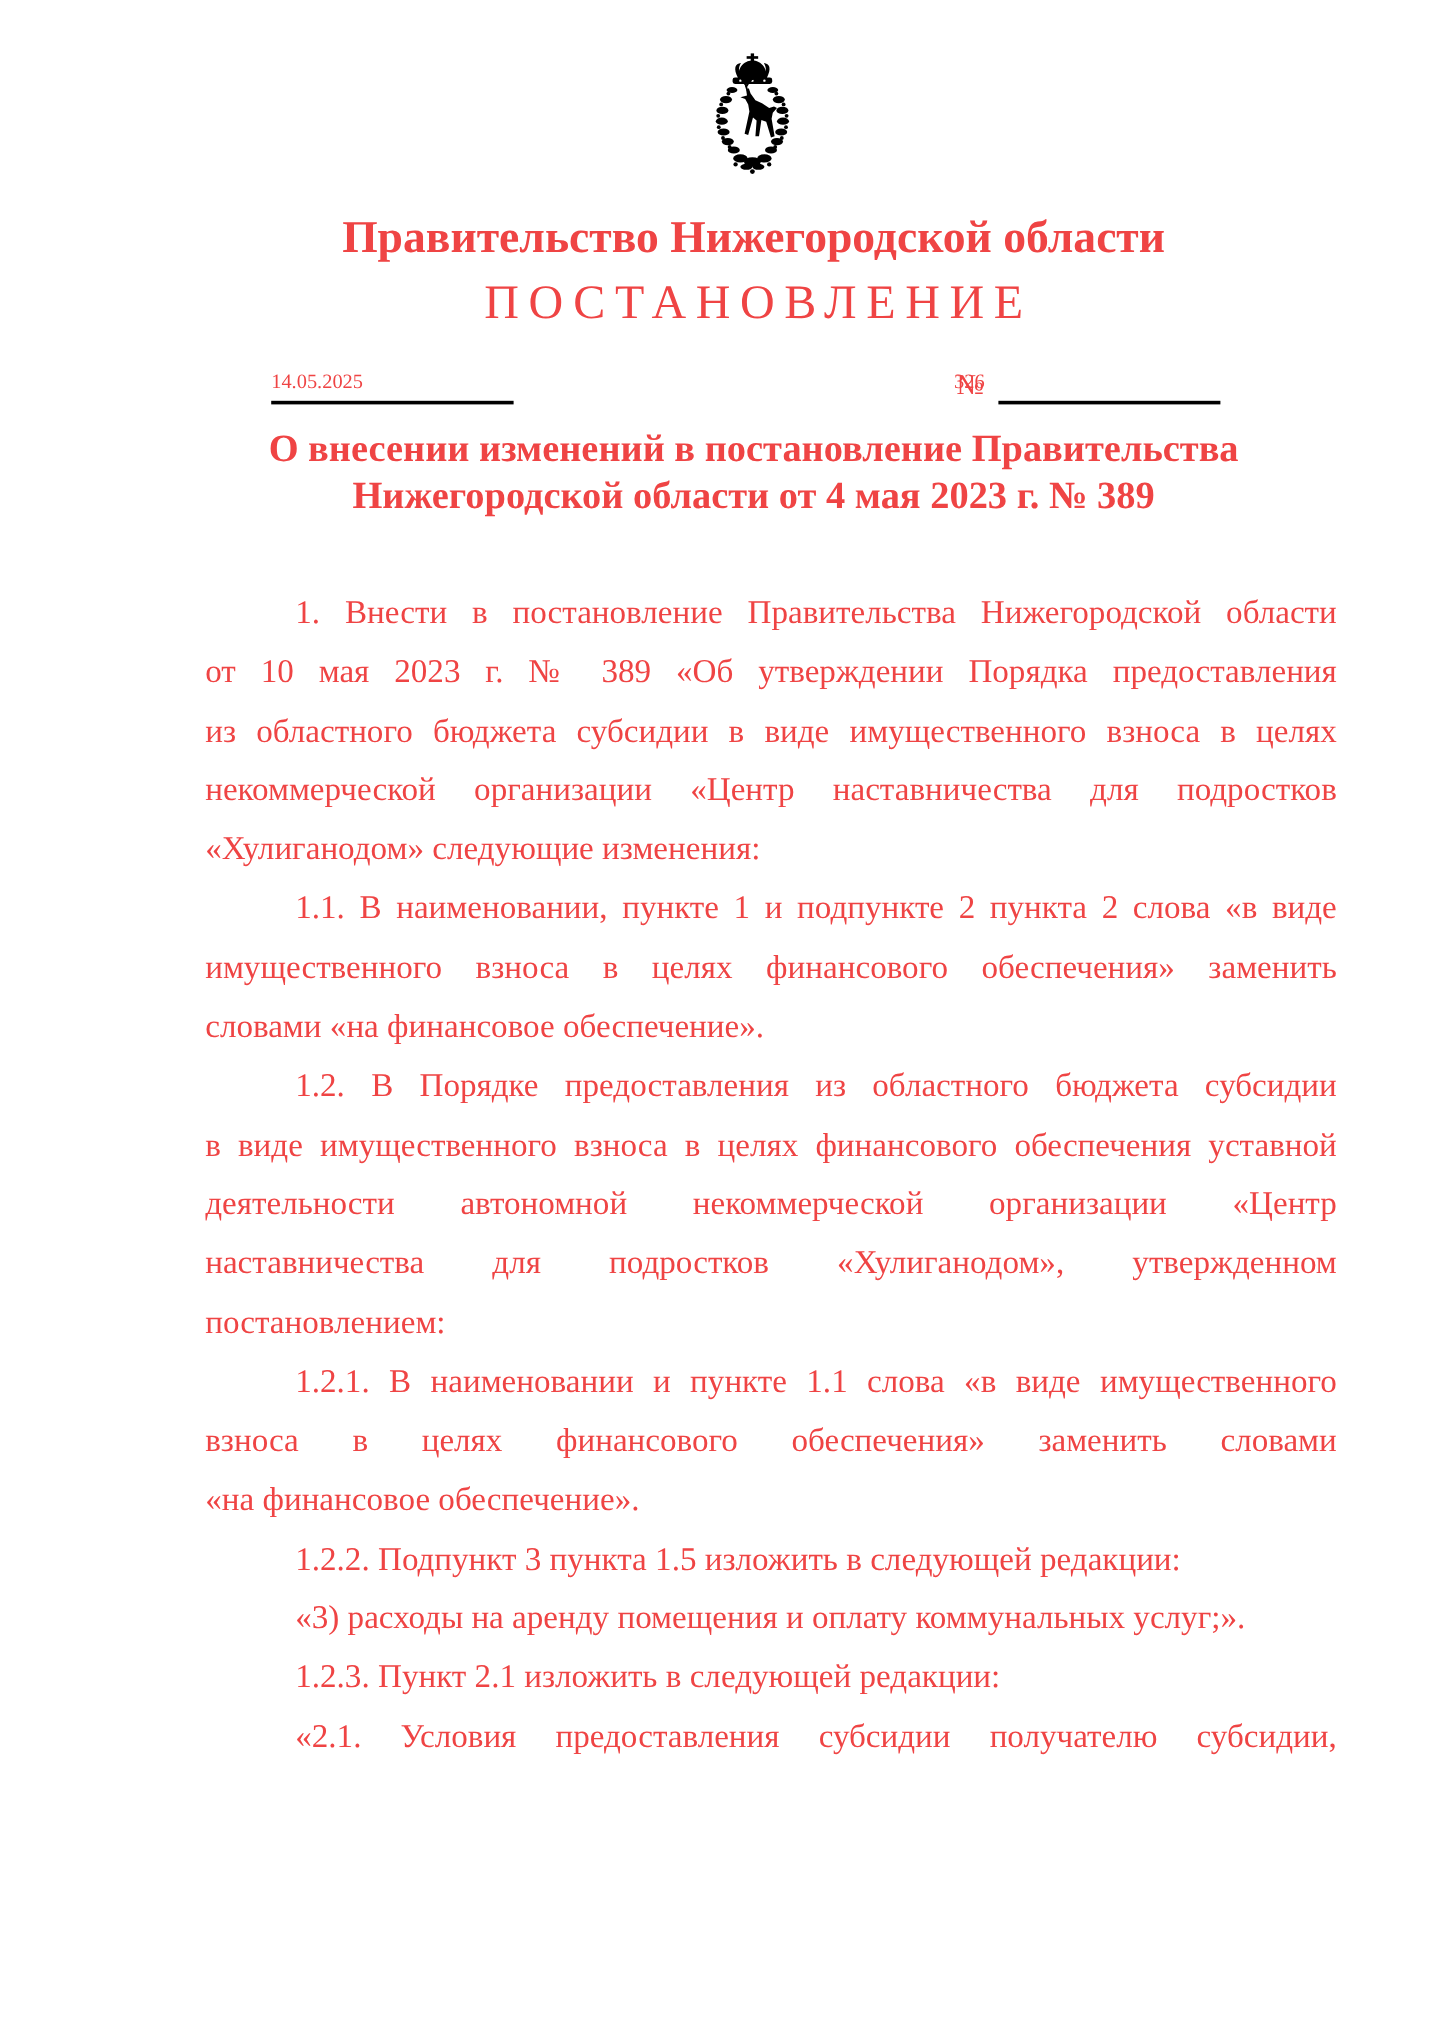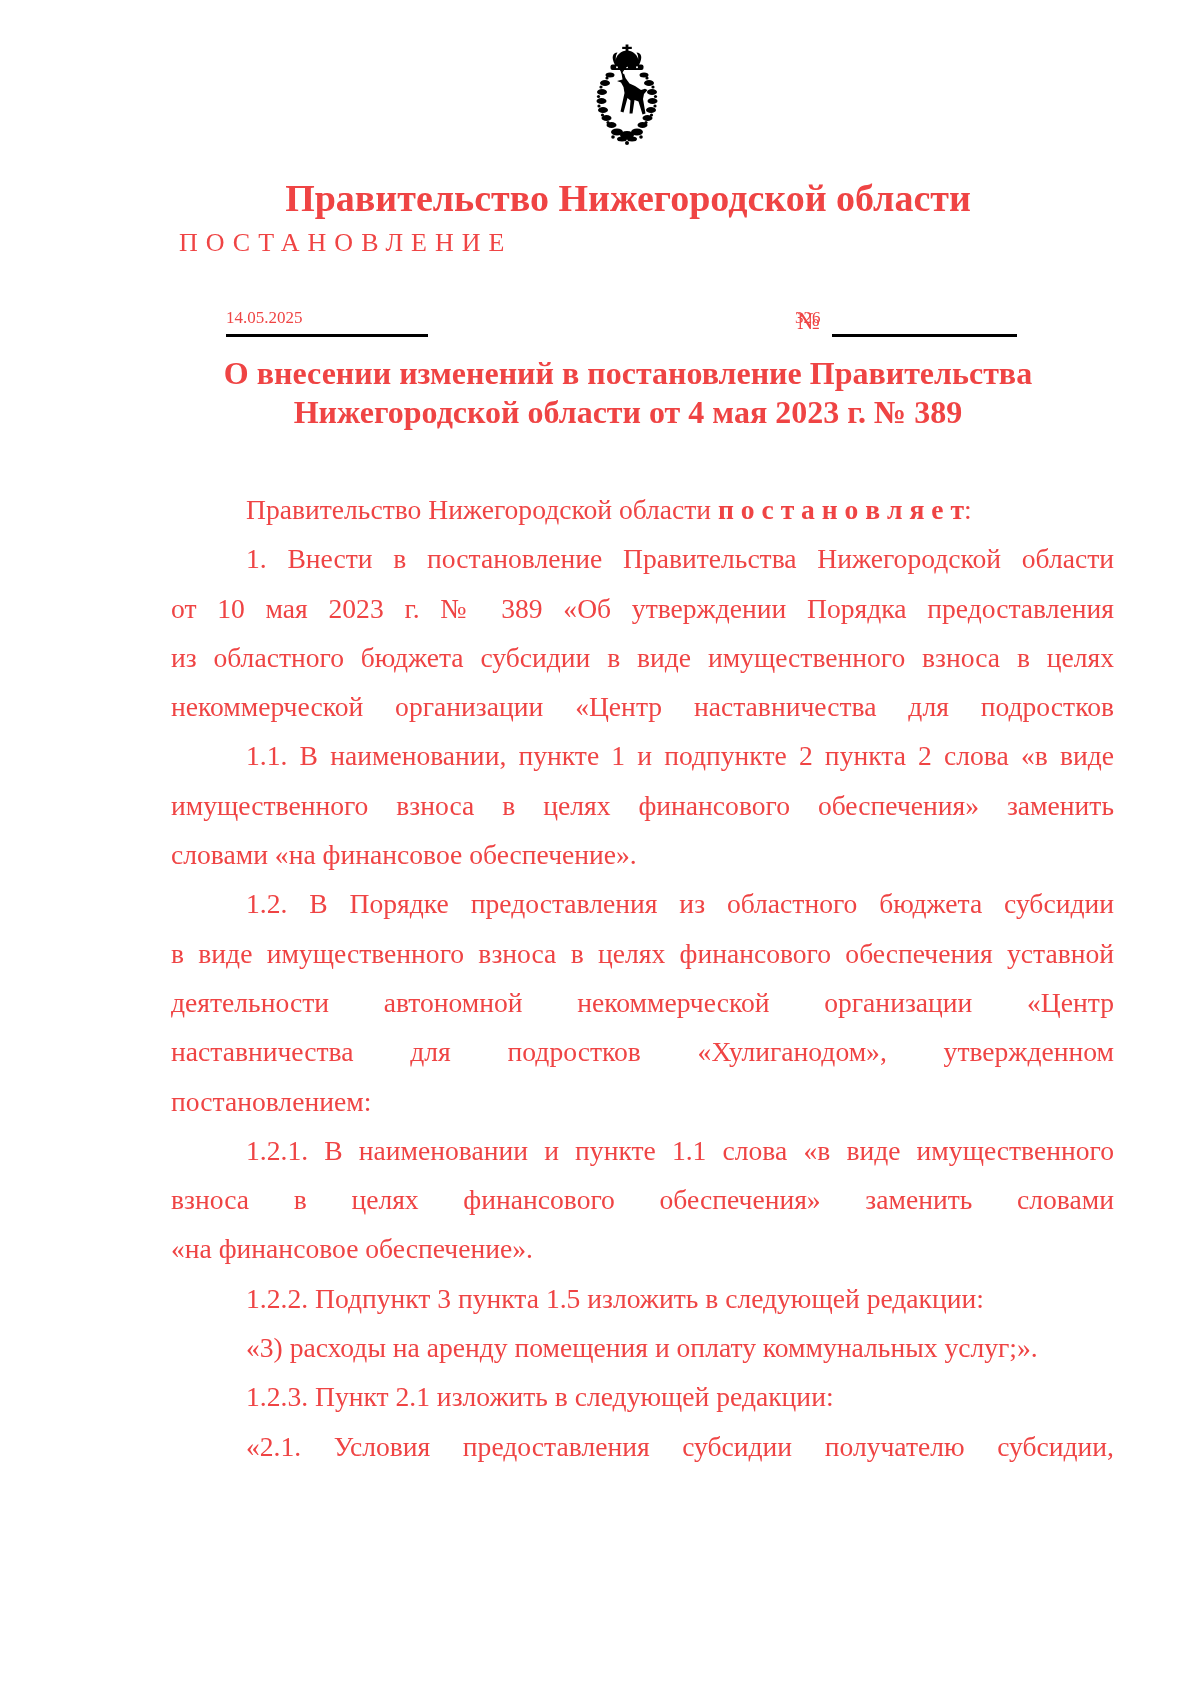--- a/index.html
+++ b/index.html
@@ -27,21 +27,22 @@
     text-align: center;
     font-size: 38px;
     font-weight: bold;
     white-space: nowrap;
   }
   .doc-type {
     position: absolute;
     left: 171px;
     top: 228px;
     width: 914px;
-    font-size: 26px;
+    text-align: center;
+    font-size: 40px;
     font-weight: normal;
     letter-spacing: 8px;
     padding-left: 8px;
     box-sizing: border-box;
     white-space: nowrap;
   }
   .ufield {
     position: absolute;
     top: 301px;
     height: 33px;
@@ -167,25 +168,25 @@
   <div class="number-sign">№</div>
 
   <div class="ufield number-field"><span>326</span></div>
 
   <div class="title">
     <div>О внесении изменений в постановление Правительства</div>
     <div>Нижегородской области от 4 мая 2023 г. № 389</div>
   </div>
 
   <div class="body-text">
-      <div class="line indent"><span>Правительство Нижегородской области </span><span class="bold">п о с т а н о в л я е т</span><span>:</span></div>
       <div class="line stretch indent"><span>1. Внести в постановление Правительства Нижегородской области</span></div>
       <div class="line stretch"><span>от 10 мая 2023 г. № 389 «Об утверждении Порядка предоставления</span></div>
       <div class="line stretch"><span>из областного бюджета субсидии в виде имущественного взноса в целях</span></div>
       <div class="line stretch"><span>некоммерческой организации «Центр наставничества для подростков</span></div>
+      <div class="line"><span>«Хулиганодом» следующие изменения:</span></div>
       <div class="line stretch indent"><span>1.1. В наименовании, пункте 1 и подпункте 2 пункта 2 слова «в виде</span></div>
       <div class="line stretch"><span>имущественного взноса в целях финансового обеспечения» заменить</span></div>
       <div class="line"><span>словами «на финансовое обеспечение».</span></div>
       <div class="line stretch indent"><span>1.2. В Порядке предоставления из областного бюджета субсидии</span></div>
       <div class="line stretch"><span>в виде имущественного взноса в целях финансового обеспечения уставной</span></div>
       <div class="line stretch"><span>деятельности автономной некоммерческой организации «Центр</span></div>
       <div class="line stretch"><span>наставничества для подростков «Хулиганодом», утвержденном</span></div>
       <div class="line"><span>постановлением:</span></div>
       <div class="line stretch indent"><span>1.2.1. В наименовании и пункте 1.1 слова «в виде имущественного</span></div>
       <div class="line stretch"><span>взноса в целях финансового обеспечения» заменить словами</span></div>

